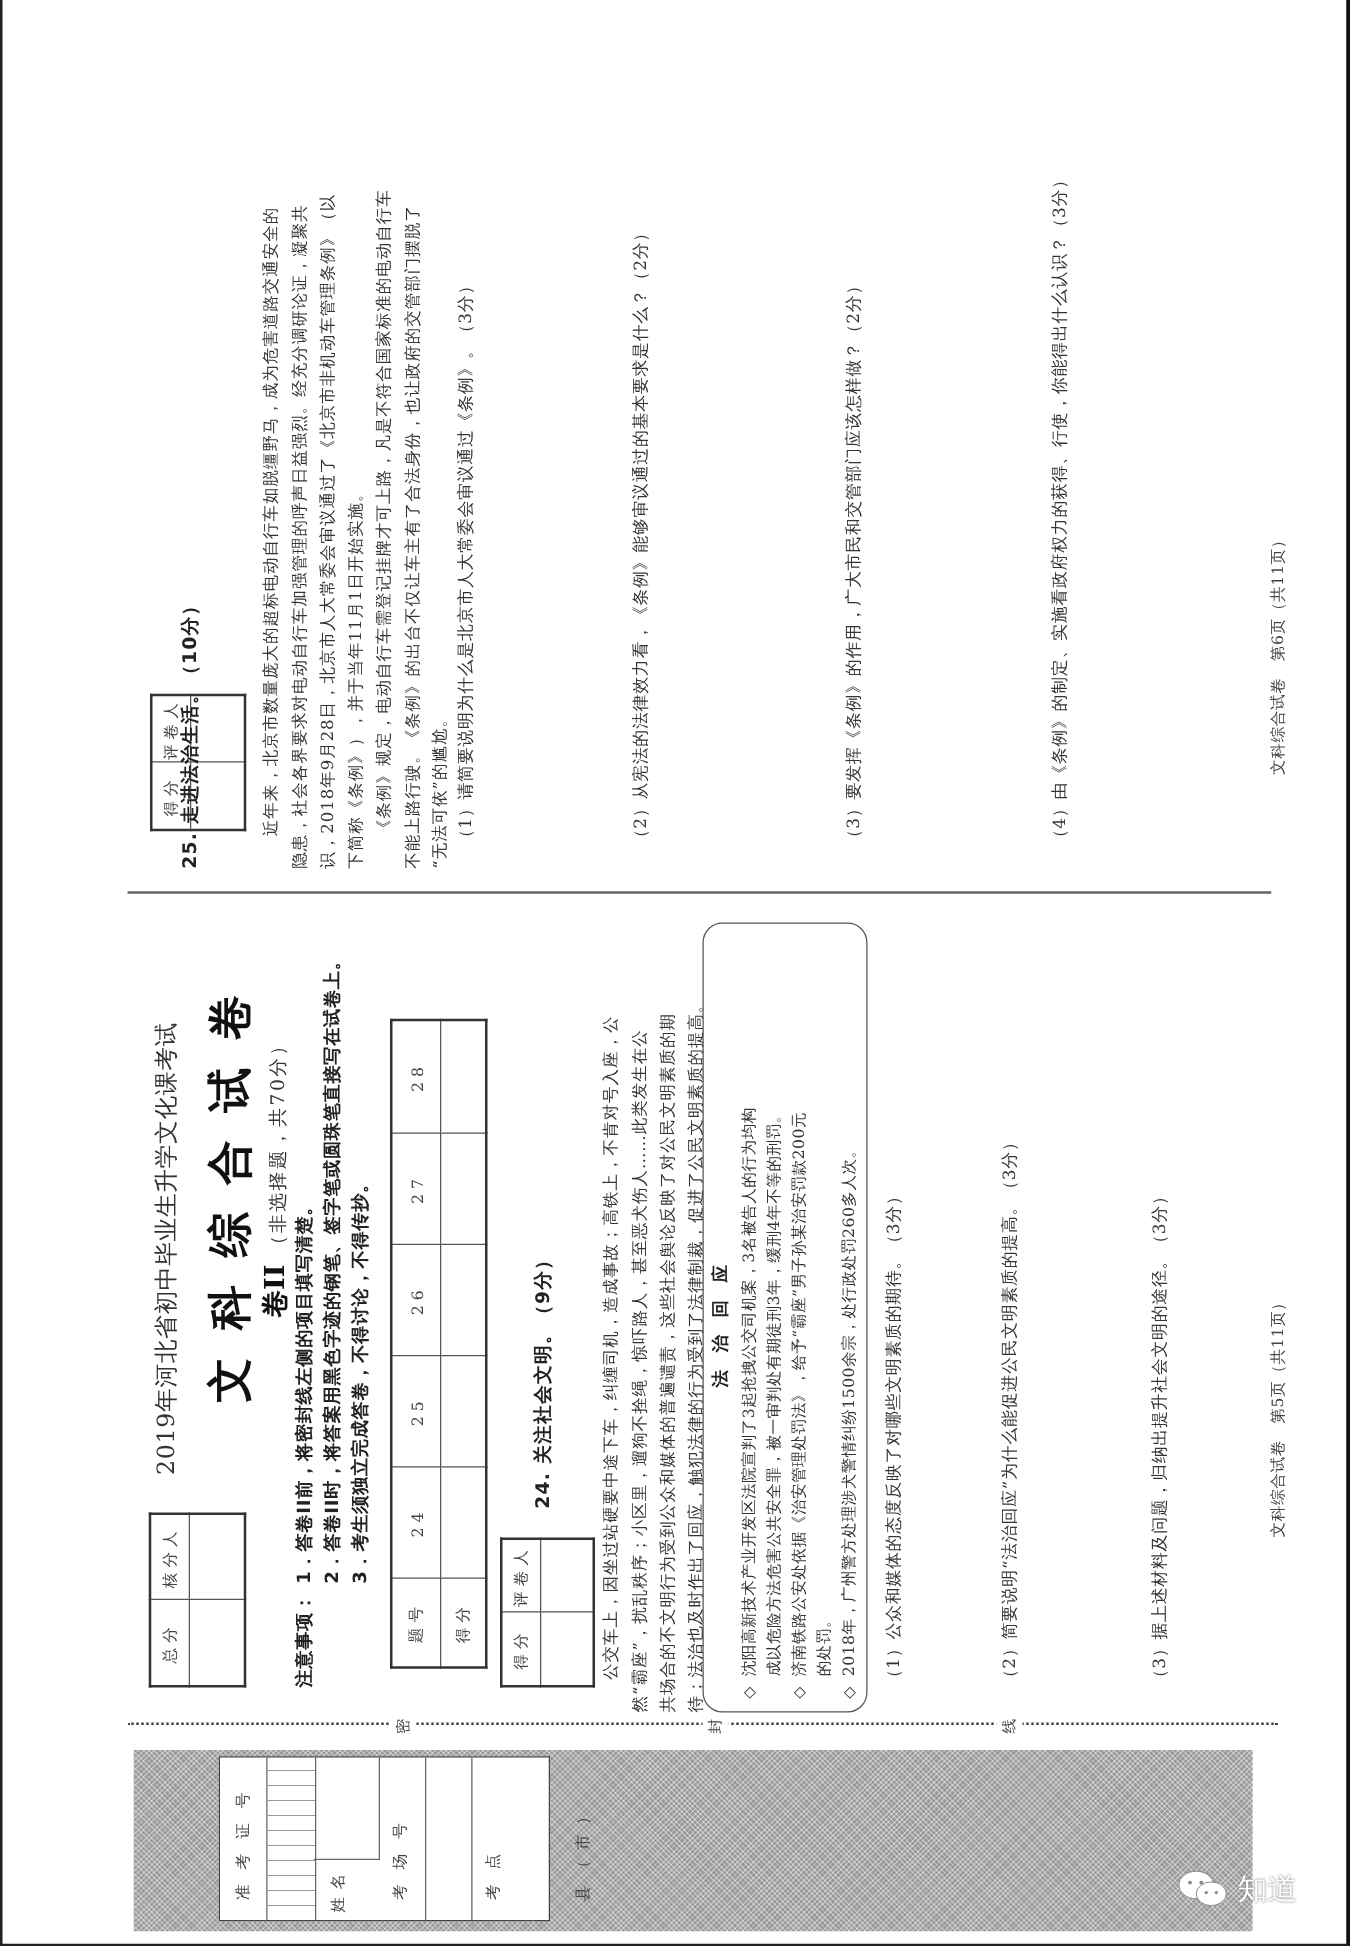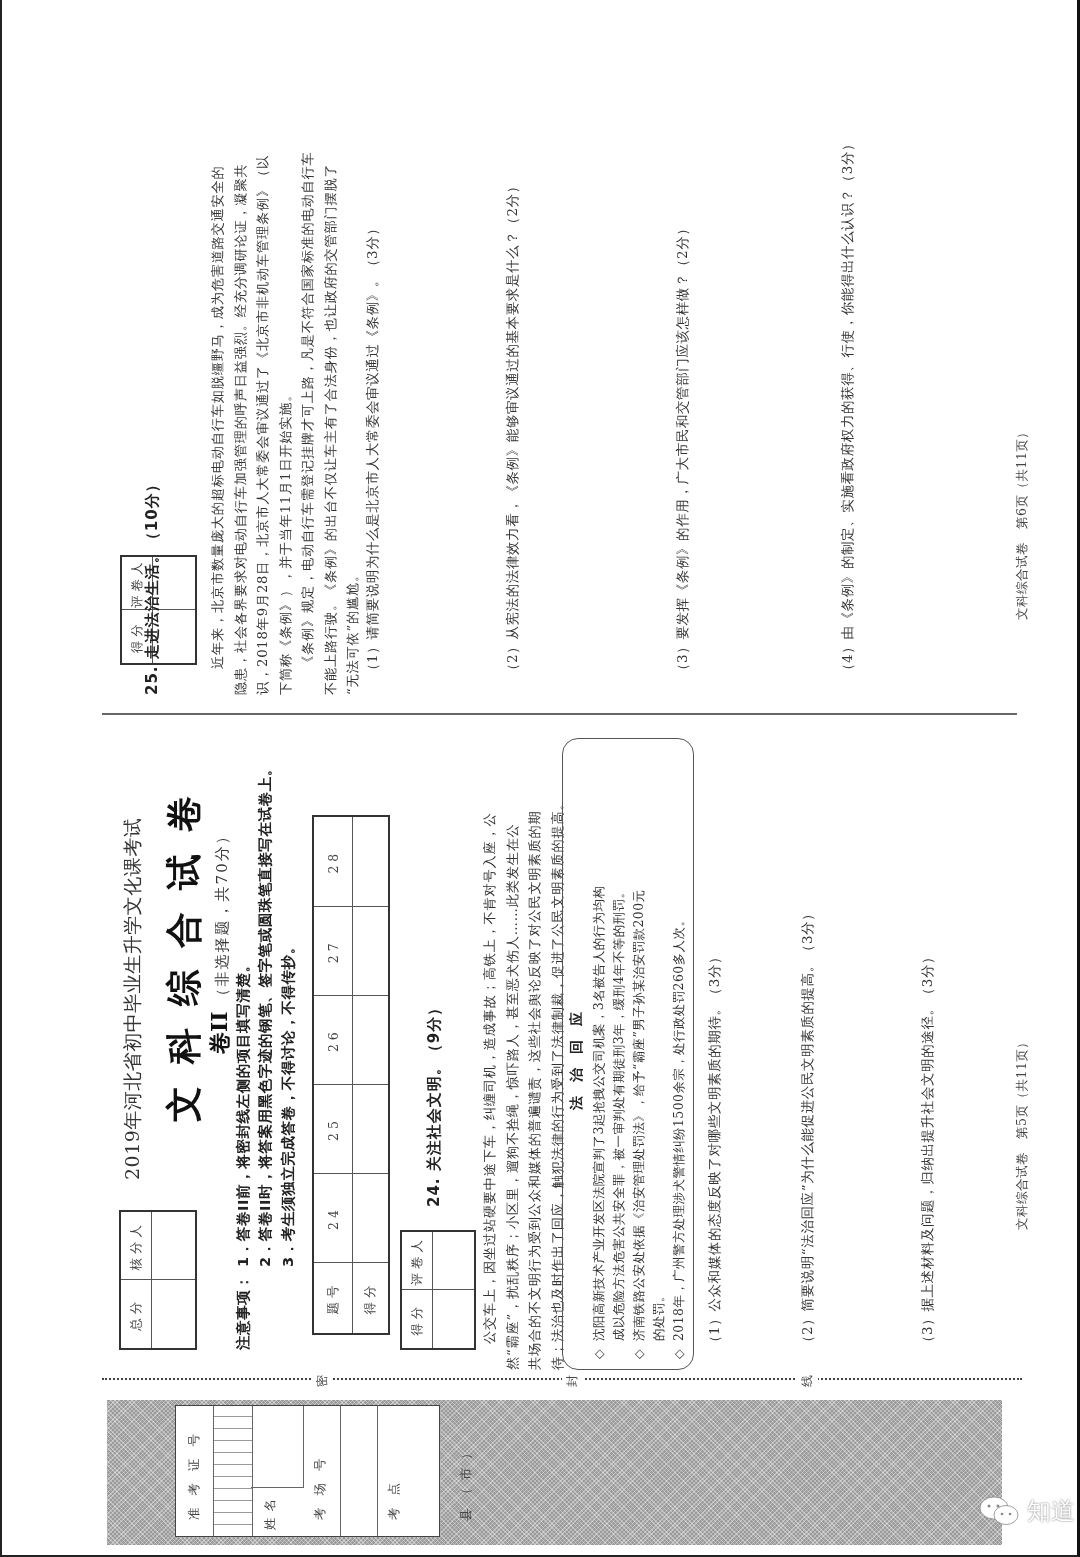--- a/index.html
+++ b/index.html
@@ -26,21 +26,21 @@
   .rbox .bullet { display:inline-block; width:18px; }
   .divider { position:absolute; background:#666; }
   .dots { position:absolute; border-left:2px dotted #444; }
   .seal { position:absolute; font-size:12px; color:#444; background:#fff; padding:2px 0; }
   .strip { position:absolute; background-color:#9a9a9a;
            background-image: repeating-linear-gradient(45deg, rgba(255,255,255,0.35) 0 1px, transparent 1px 3px),
                              repeating-linear-gradient(-45deg, rgba(255,255,255,0.35) 0 1px, transparent 1px 3px); }
   .form { position:absolute; background:#fff; border:1.5px solid #444; }
   .form .lbl { position:absolute; font-size:12.5px; color:#444; letter-spacing:12px; }
   .footer { font-size:12.5px; color:#444; letter-spacing:0.5px; }
-  .watermark { position:absolute; display:flex; align-items:center; gap:6px; color:#fff; font-family:Liberation Sans, sans-serif; font-size:24px; text-shadow:0 0 2px #666;margin-left:37px; }
+  .watermark { position:absolute; display:flex; align-items:center; gap:6px; color:#fff; font-family:Liberation Sans, sans-serif; font-size:24px; text-shadow:0 0 2px #666; }
 </style>
 </head>
 <body>
 
 <div class="frame">
 <div class="sheet">
 
   <div class="strip" style="left:12px; top:105px; width:145px; height:895px;"></div>
   <div class="form" style="left:20px; top:173px; width:130px; height:262px;">
     <div class="lbl" style="left:16px; top:10px;">准考证号</div>

